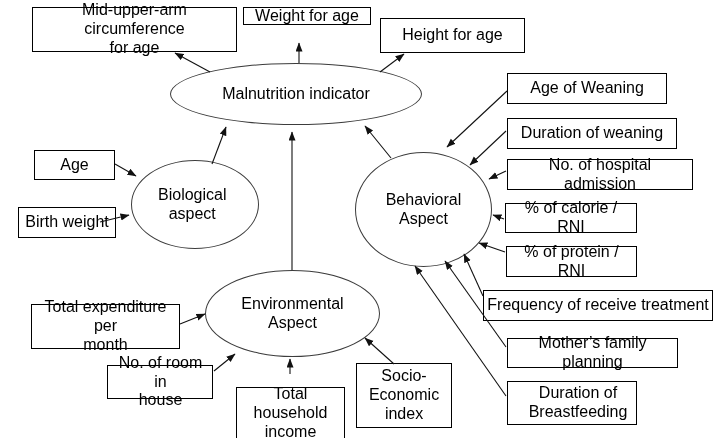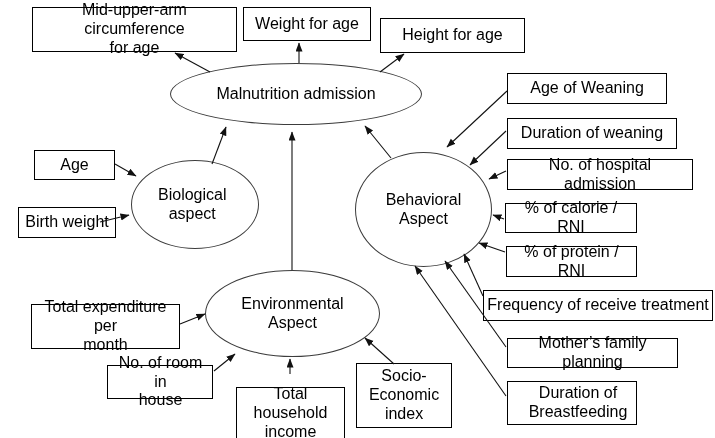--- a/index.html
+++ b/index.html
@@ -81,35 +81,35 @@
       <line x1="506" y1="347" x2="445" y2="261" marker-end="url(#ah)"></line>
       <line x1="506" y1="396" x2="415" y2="266" marker-end="url(#ah)"></line>
 
       <line x1="180" y1="324" x2="205" y2="314" marker-end="url(#ah)"></line>
       <line x1="214" y1="371" x2="235" y2="354" marker-end="url(#ah)"></line>
       <line x1="290" y1="374" x2="290" y2="359" marker-end="url(#ah)"></line>
       <line x1="394" y1="364" x2="365" y2="338" marker-end="url(#ah)"></line>
     </g>
   </svg>
 
-  <div class="node ellipse" style="left:170px; top:63px; width:252px; height:62px;">Malnutrition admission</div>
+  <div class="node ellipse" style="left:170px; top:63px; width:252px; height:62px;">Malnutrition indicator</div>
 
   <div class="node ellipse align-left" style="left:131px; top:160px; width:128px; height:89px; padding-left:26px;">Biological
 aspect</div>
 
   <div class="node ellipse" style="left:355px; top:152px; width:137px; height:115px;">Behavioral
 Aspect</div>
 
   <div class="node ellipse" style="left:205px; top:270px; width:175px; height:87px;">Environmental
 Aspect</div>
 
   <div class="node" style="left:32px; top:7px; width:205px; height:45px;">Mid-upper-arm circumference
 for age</div>
 
-  <div class="node" style="left:243px; top:7px; width:128px; height:34px;">Weight for age</div>
+  <div class="node" style="left:243px; top:7px; width:128px; height:18px;">Weight for age</div>
 
   <div class="node" style="left:380px; top:18px; width:145px; height:35px;">Height for age</div>
 
   <div class="node" style="left:34px; top:150px; width:81px; height:30px;">Age</div>
 
   <div class="node" style="left:18px; top:207px; width:98px; height:31px;">Birth weight</div>
 
   <div class="node" style="left:507px; top:73px; width:160px; height:31px;">Age of Weaning</div>
 
   <div class="node" style="left:507px; top:118px; width:170px; height:31px;">Duration of weaning</div>

